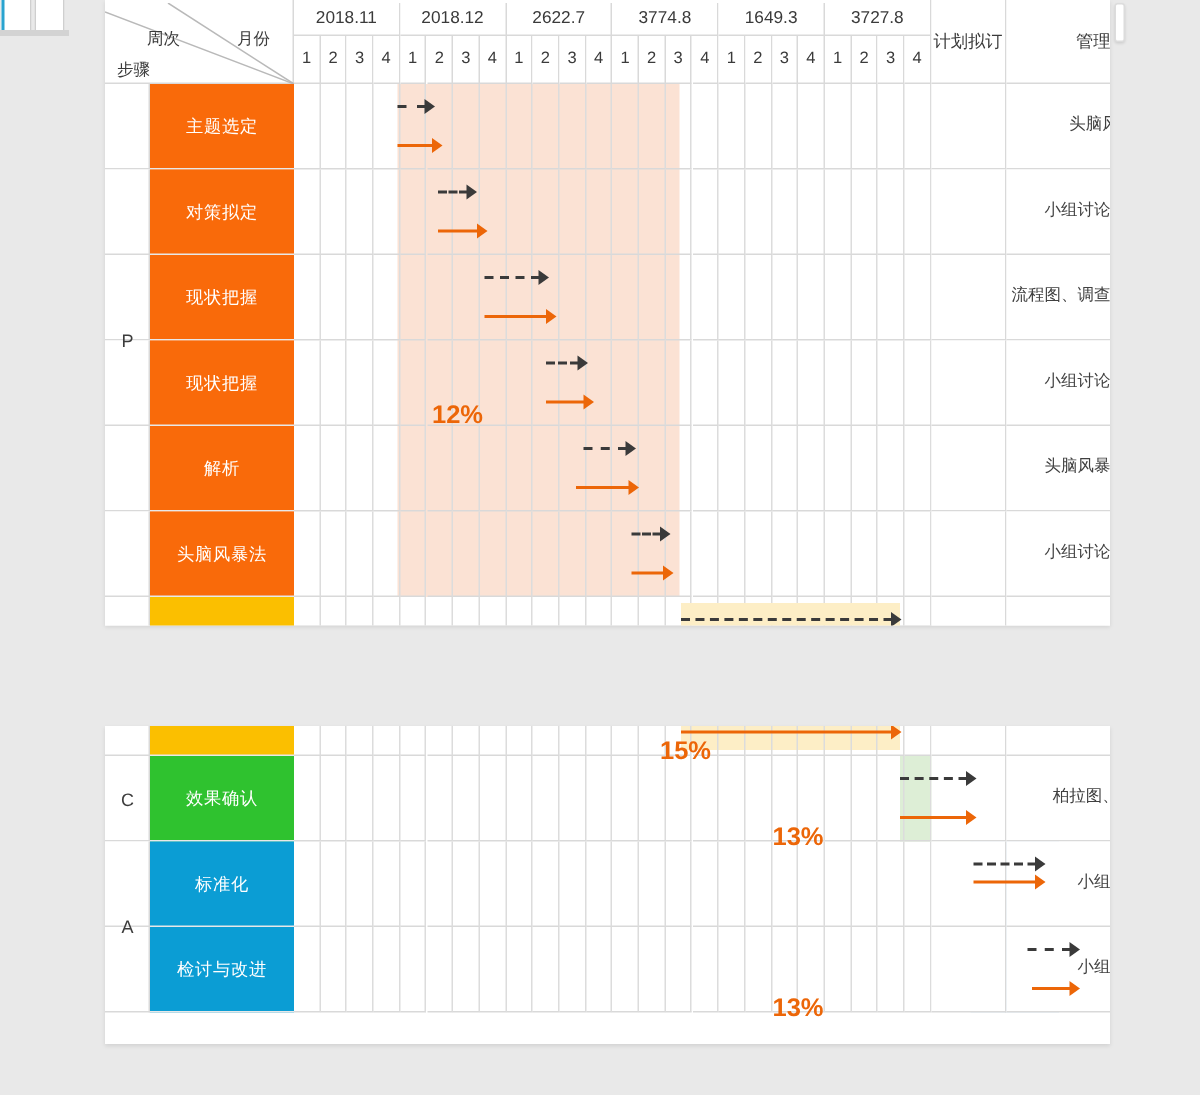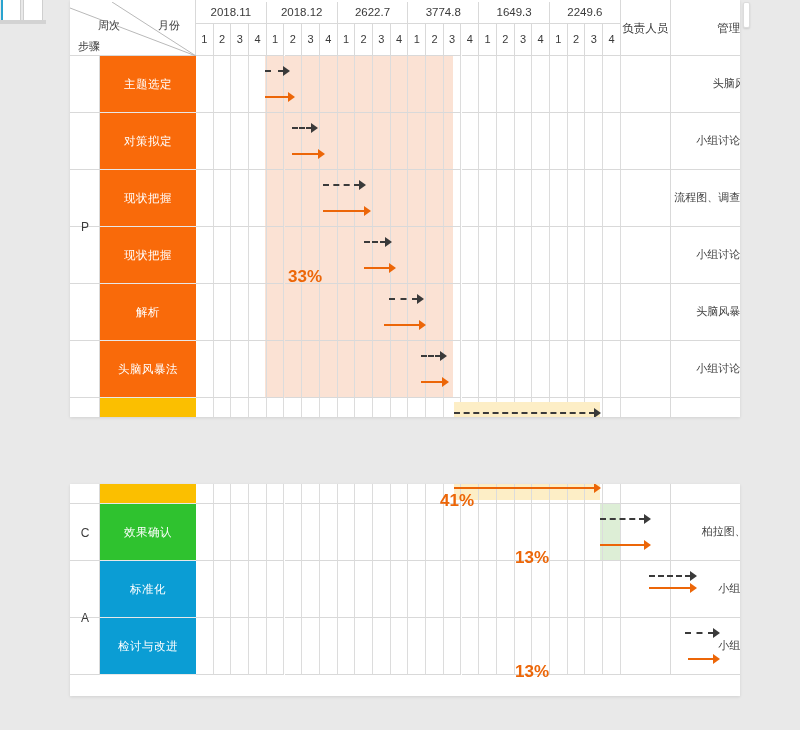--- a/index.html
+++ b/index.html
@@ -132,21 +132,21 @@
           </svg>
           <span class="lbl wk">周次</span>
           <span class="lbl mo">月份</span>
           <span class="lbl st">步骤</span>
         </div>
         <div class="cell hdr" style="left: 126px; top: 2px; width: 70.8px; height: 22px;">2018.11</div>
         <div class="cell hdr" style="left: 196.8px; top: 2px; width: 70.8px; height: 22px;">2018.12</div>
         <div class="cell hdr" style="left: 267.6px; top: 2px; width: 70.8px; height: 22px;">2622.7</div>
         <div class="cell hdr" style="left: 338.4px; top: 2px; width: 70.8px; height: 22px;">3774.8</div>
         <div class="cell hdr" style="left: 409.2px; top: 2px; width: 70.8px; height: 22px;">1649.3</div>
-        <div class="cell hdr" style="left: 480px; top: 2px; width: 70.8px; height: 22px;">2249.6</div>
+        <div class="cell hdr" style="left: 480px; top: 2px; width: 70.8px; height: 22px;">3727.8</div>
         <div class="cell hdr" style="left: 126px; top: 24px; width: 17.7px; height: 32px; font-size: 11px;">1</div>
         <div class="cell hdr" style="left: 143.7px; top: 24px; width: 17.7px; height: 32px; font-size: 11px;">2</div>
         <div class="cell hdr" style="left: 161.4px; top: 24px; width: 17.7px; height: 32px; font-size: 11px;">3</div>
         <div class="cell hdr" style="left: 179.1px; top: 24px; width: 17.7px; height: 32px; font-size: 11px;">4</div>
         <div class="cell hdr" style="left: 196.8px; top: 24px; width: 17.7px; height: 32px; font-size: 11px;">1</div>
         <div class="cell hdr" style="left: 214.5px; top: 24px; width: 17.7px; height: 32px; font-size: 11px;">2</div>
         <div class="cell hdr" style="left: 232.2px; top: 24px; width: 17.7px; height: 32px; font-size: 11px;">3</div>
         <div class="cell hdr" style="left: 249.9px; top: 24px; width: 17.7px; height: 32px; font-size: 11px;">4</div>
         <div class="cell hdr" style="left: 267.6px; top: 24px; width: 17.7px; height: 32px; font-size: 11px;">1</div>
         <div class="cell hdr" style="left: 285.3px; top: 24px; width: 17.7px; height: 32px; font-size: 11px;">2</div>
@@ -157,21 +157,21 @@
         <div class="cell hdr" style="left: 373.8px; top: 24px; width: 17.7px; height: 32px; font-size: 11px;">3</div>
         <div class="cell hdr" style="left: 391.5px; top: 24px; width: 17.7px; height: 32px; font-size: 11px;">4</div>
         <div class="cell hdr" style="left: 409.2px; top: 24px; width: 17.7px; height: 32px; font-size: 11px;">1</div>
         <div class="cell hdr" style="left: 426.9px; top: 24px; width: 17.7px; height: 32px; font-size: 11px;">2</div>
         <div class="cell hdr" style="left: 444.6px; top: 24px; width: 17.7px; height: 32px; font-size: 11px;">3</div>
         <div class="cell hdr" style="left: 462.3px; top: 24px; width: 17.7px; height: 32px; font-size: 11px;">4</div>
         <div class="cell hdr" style="left: 480px; top: 24px; width: 17.7px; height: 32px; font-size: 11px;">1</div>
         <div class="cell hdr" style="left: 497.7px; top: 24px; width: 17.7px; height: 32px; font-size: 11px;">2</div>
         <div class="cell hdr" style="left: 515.4px; top: 24px; width: 17.7px; height: 32px; font-size: 11px;">3</div>
         <div class="cell hdr" style="left: 533.1px; top: 24px; width: 17.7px; height: 32px; font-size: 11px;">4</div>
-        <div class="cell hdr" style="left: 550.8px; top: 2px; width: 50px; height: 54px; flex-direction: column; line-height: 1.35;">负责人员</div>
+        <div class="cell hdr" style="left: 550.8px; top: 2px; width: 50px; height: 54px; flex-direction: column; line-height: 1.35;">计划拟订</div>
         <div class="cell hdr" style="left: 600.8px; top: 2px; width: 140px; height: 54px;">管理工具</div>
         <div class="band pink" style="left: 195.03px; top: 56px; width: 187.62px; height: 342px;"></div>
         <div class="cell" style="left: 0px; top: 56px; width: 30px; height: 57px;"></div>
         <div class="chip" style="left: 30px; top: 56px; width: 96px; height: 57px; background: rgb(249, 106, 10);">
           <span>主题选定</span>
         </div>
         <div class="cell" style="left: 126px; top: 56px; width: 17.7px; height: 57px; background: transparent; border-right: 1px solid rgb(220, 220, 220);"></div>
         <div class="cell" style="left: 143.7px; top: 56px; width: 17.7px; height: 57px; background: transparent; border-right: 1px solid rgb(220, 220, 220);"></div>
         <div class="cell" style="left: 161.4px; top: 56px; width: 17.7px; height: 57px; background: transparent; border-right: 1px solid rgb(220, 220, 220);"></div>
         <div class="cell" style="left: 179.1px; top: 56px; width: 17.7px; height: 57px; background: transparent; border-right: 1px solid rgb(220, 220, 220);"></div>
@@ -430,21 +430,21 @@
           <div class="head" style="left: 35.48px;"></div>
         </div>
         <div class="arrow plan" style="left: 350.79px; top: 355px; width: 26.55px;">
           <div class="line" style="width: 20.55px;"></div>
           <div class="head" style="left: 19.55px;"></div>
         </div>
         <div class="arrow act" style="left: 350.79px; top: 381px; width: 28.32px;">
           <div class="line" style="width: 22.32px;"></div>
           <div class="head" style="left: 21.32px;"></div>
         </div>
-        <div class="pct" style="left: 218px; top: 267px;">33%</div>
+        <div class="pct" style="left: 218px; top: 267px;">12%</div>
         <div class="band yellow" style="left: 384.42px; top: 402px; width: 145.14px; height: 49px;"></div>
         <div class="arrow plan" style="left: 384.42px; top: 412px; width: 146.91px;">
           <div class="line" style="width: 140.91px;"></div>
           <div class="head" style="left: 139.91px;"></div>
         </div>
       </div>
   </div>
 
   <div class="pane" id="pane-bottom">
     <div class="sheet" id="sheet-bottom">
@@ -575,21 +575,21 @@
         <div class="cell" style="left: 600.8px; top: 134px; width: 140px; height: 57px; padding: 0px 3px; font-size: 11px;">
           <span>小组讨论</span>
         </div>
         <div class="phase" style="top: -37px; height: 57px;">D</div>
         <div class="phase" style="top: 20px; height: 57px;">C</div>
         <div class="phase" style="top: 77px; height: 114px;">A</div>
         <div class="arrow act" style="left: 384.42px; top: 3px; width: 146.91px;">
           <div class="line" style="width: 140.91px;"></div>
           <div class="head" style="left: 139.91px;"></div>
         </div>
-        <div class="pct" style="left: 370px; top: 7px;">41%</div>
+        <div class="pct" style="left: 370px; top: 7px;">15%</div>
         <div class="arrow plan" style="left: 529.56px; top: 34px; width: 51.33px;">
           <div class="line" style="width: 45.33px;"></div>
           <div class="head" style="left: 44.33px;"></div>
         </div>
         <div class="arrow act" style="left: 529.56px; top: 60px; width: 51.33px;">
           <div class="line" style="width: 45.33px;"></div>
           <div class="head" style="left: 44.33px;"></div>
         </div>
         <div class="pct" style="left: 445px; top: 64px;">13%</div>
         <div class="arrow plan" style="left: 579.12px; top: 91px; width: 47.79px;">

